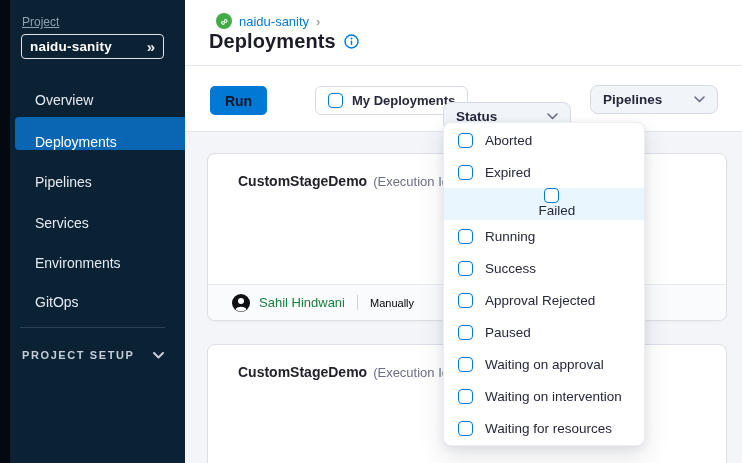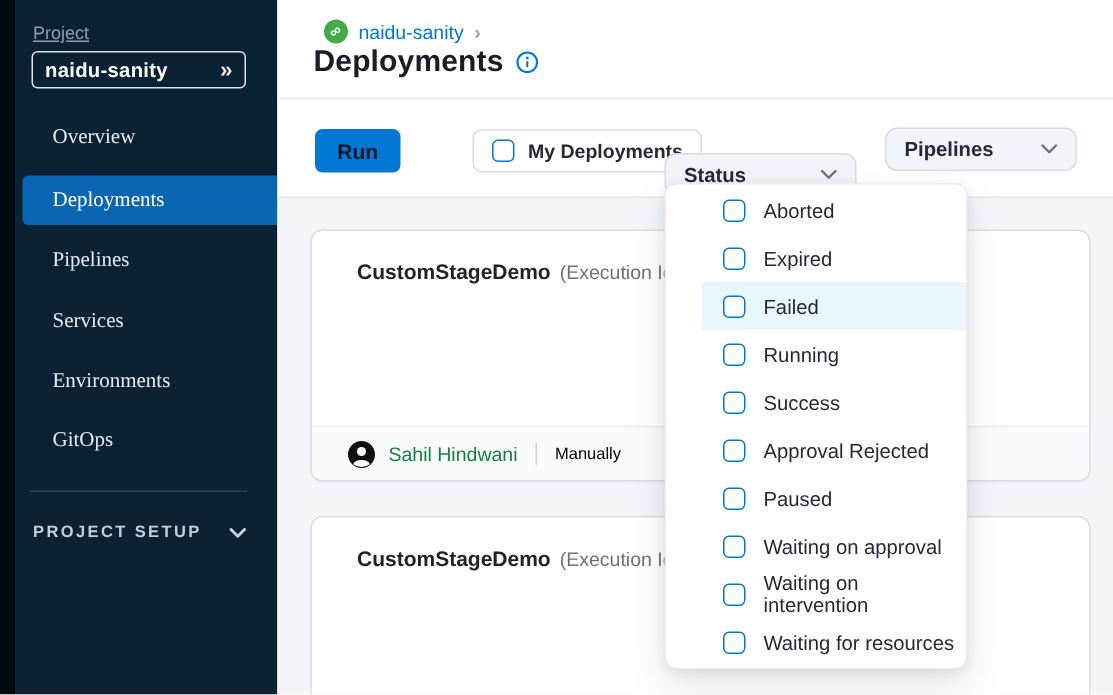--- a/index.html
+++ b/index.html
@@ -8,22 +8,22 @@
 
   
   .module-strip { position:absolute; left:0; top:0; width:10px; height:463px; background:#04090F; }
   .sidebar { position:absolute; left:10px; top:0; width:175px; height:463px; background:#0B2134; }
   .project-label { position:absolute; left:12px; top:15px; font-size:12px; color:#8FA0B2;text-decoration:underline; }
   .project-input { position:absolute; left:11px; top:34px; width:143px; height:25px;
     border:1px solid #DFE3EA; border-radius:4px; display:flex; align-items:center;
     padding:0 8px; color:#fff; cursor:pointer; }
   .project-input .pname { font-size:13.5px; font-weight:bold; letter-spacing:.2px; flex:1; }
   .project-input .pexpand { font-size:15px; color:#E7ECF2; font-weight:bold; }
-  .nav-item { position:absolute; left:0; width:175px; height:32px; display:flex; align-items:center;
-    padding-left:25px; color:#E6EBF1; font-size:14px; cursor:pointer;font-family:Liberation Serif, serif; }
+  .nav-item { position:absolute; left:0; width:175px; height:32px; display:flex; align-items:flex-end;
+    padding-left:25px; color:#E6EBF1; font-size:14px; cursor:pointer; }
   .nav-item.selected { left:5px; width:170px; height:33px; background:#0A66B2; border-radius:4px 0 0 4px; padding-left:20px; color:#FFFFFF; }
   .side-divider { position:absolute; left:10px; top:327px; width:145px; height:1px; background:#2A3F55; }
   .section-row { position:absolute; left:12px; top:349px; width:150px; display:flex; align-items:center; cursor:pointer; }
   .section-label { font-size:11px; letter-spacing:1.6px; color:#C6CFD9; font-weight:bold; }
   .section-chevron { margin-left:18px; }
 
   
   .main { position:absolute; left:185px; top:0; width:557px; height:463px; background:#fff; }
   .page-header { position:absolute; left:0; top:0; width:557px; height:66px; background:#fff; border-bottom:1px solid #E6E8F0; }
   .breadcrumb { position:absolute; left:31px; top:13px; display:flex; align-items:center; gap:7px; cursor:pointer; }
@@ -65,22 +65,22 @@
     border-top:1px solid #E8EAF1; border-radius:0 0 8px 8px; display:flex; align-items:center; padding-left:24px; }
   .avatar { width:18px; height:18px; flex:none; }
   .byline-name { margin-left:9px; font-size:13px; color:#15803d; }
   .v-divider { width:1px; height:15px; background:#CDD0DD; margin:0 12px; }
   .byline-trigger { font-size:11px; color:#000000; }
 
   
   .status-menu { position:absolute; left:443px; top:122px; width:202px; background:#fff; z-index:20;
     border-radius:8px; padding:1px 0; border:1px solid #ECEDF3;
     box-shadow:0 2px 8px rgba(40,41,61,0.08), 0 12px 24px rgba(96,97,112,0.16); }
-  .menu-item { height:32px; display:flex; align-items:center; padding-left:14px; cursor:pointer;margin-left:24px; }
-  .menu-item.highlighted { background:#E9F6FD; }
+  .menu-item { height:32px; display:flex; align-items:center; padding-left:14px; cursor:pointer; }
+  .menu-item.highlighted { background:#E9F6FD;flex-direction:column; }
   .menu-item .lbl { margin-left:12px; font-size:13.5px; color:#26273A; }
 
   .chev-svg { flex:none; }
 </style>
 </head>
 <body>
 
 <div class="screen">
 
   <div class="module-strip"></div>

